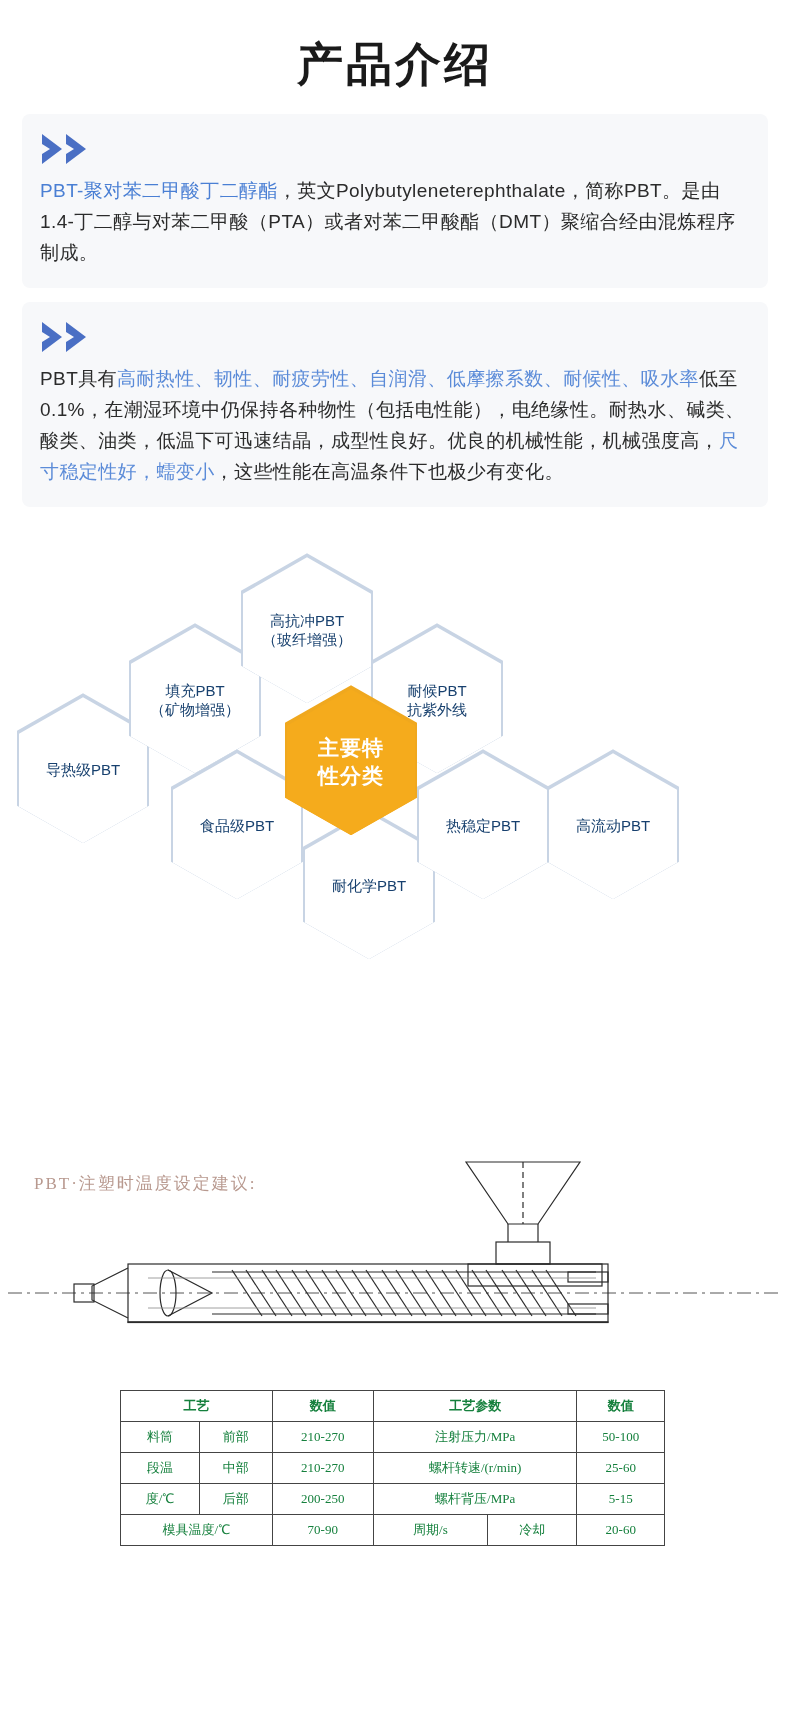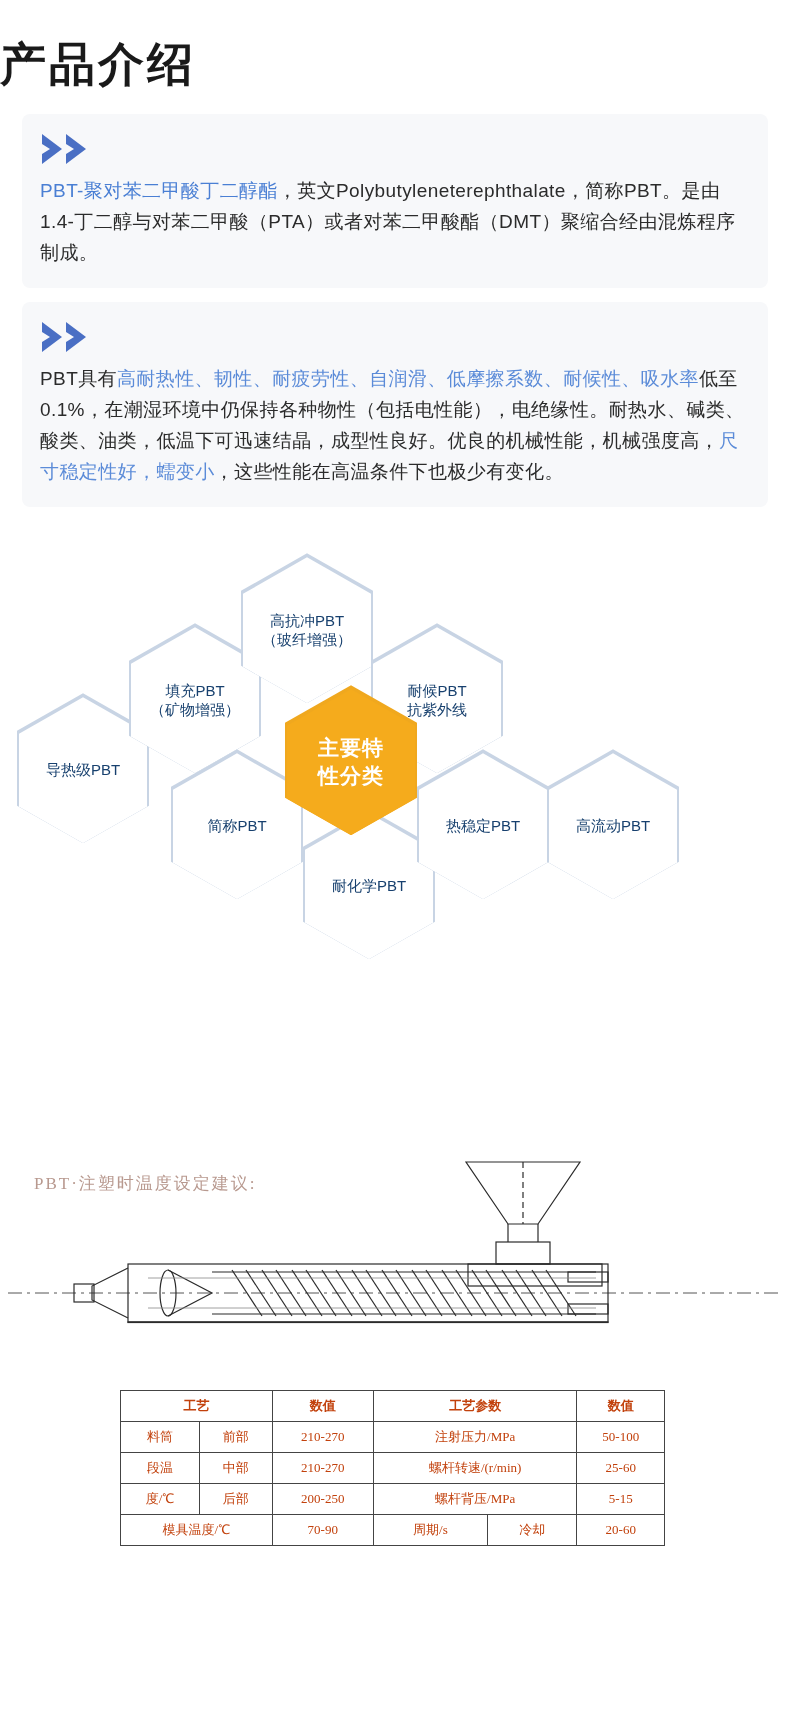--- a/index.html
+++ b/index.html
@@ -11,20 +11,21 @@
   .page {
     position: relative;
     width: 790px;
     height: 1728px;
     background: #ffffff;
     overflow: hidden;
   }
 
   
   .title {
+    text-align: center;
     font-size: 46px;
     font-weight: bold;
     color: #1a1a1a;
     letter-spacing: 3px;
     padding-top: 34px;
     padding-bottom: 18px;
   }
 
   
   .block {
@@ -109,21 +110,21 @@
   .table-wrap {
     position: absolute;
     left: 120px;
     top: 1390px;
     width: 545px;
   }
   table.spec {
     border-collapse: collapse;
     width: 100%;
     font-size: 13px;
-    color: #c2410c;
+    color: #15803d;
     font-family: "Liberation Serif", serif;
   }
   table.spec td, table.spec th {
     border: 1px solid #444;
     text-align: center;
     padding: 6px 2px;
     font-weight: normal;
     white-space: nowrap;
   }
   table.spec thead td { font-weight: bold; }
@@ -169,21 +170,21 @@
       </div>
     <div class="hex" style="left:241px; top:32px;">
         <div class="inner" style="white-space:pre-line">高抗冲PBT
 （玻纤增强）</div>
       </div>
     <div class="hex" style="left:371px; top:102px;">
         <div class="inner" style="white-space:pre-line">耐候PBT
 抗紫外线</div>
       </div>
     <div class="hex" style="left:171px; top:228px;">
-        <div class="inner">简称PBT</div>
+        <div class="inner">食品级PBT</div>
       </div>
     <div class="hex" style="left:303px; top:288px;">
         <div class="inner">耐化学PBT</div>
       </div>
     <div class="hex" style="left:417px; top:228px;">
         <div class="inner">热稳定PBT</div>
       </div>
     <div class="hex" style="left:547px; top:228px;">
         <div class="inner">高流动PBT</div>
       </div>

